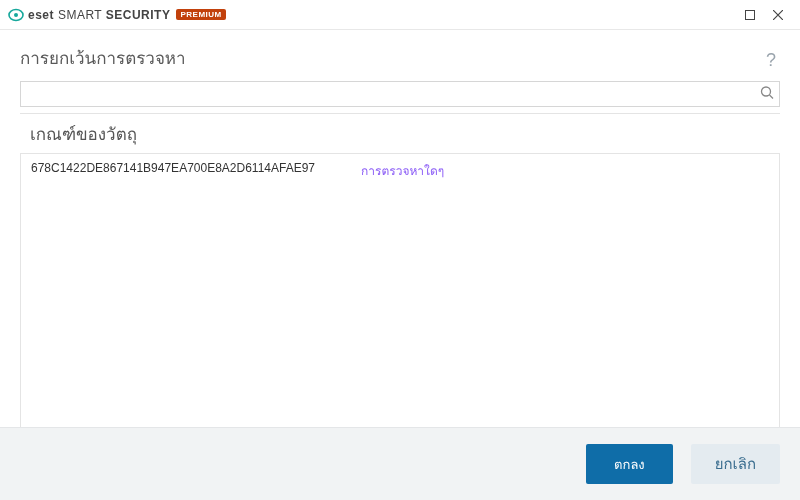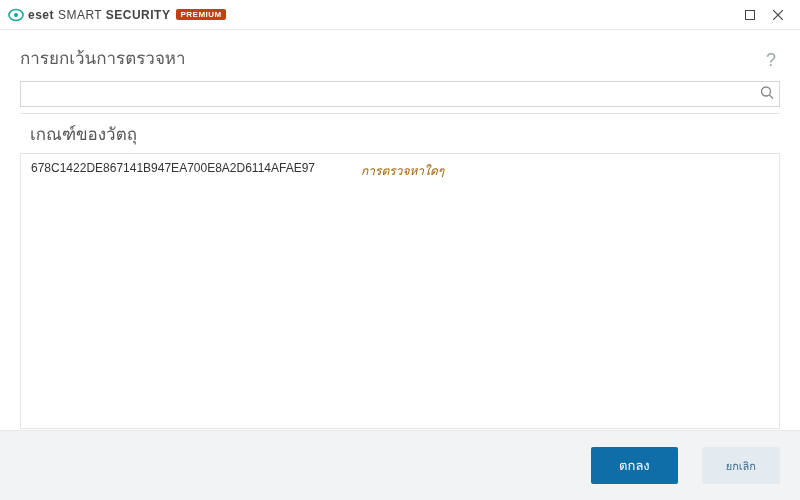--- a/index.html
+++ b/index.html
@@ -23,28 +23,28 @@
 .table { border: 1px solid #e4e4e4; border-top: none; height: 275px; overflow: auto; }
 .thead { display: flex; background: #fff; border-top: 1px solid #e4e4e4; border-bottom: 1px solid #e4e4e4; }
 .th { padding: 6px 10px; font-size: 17px; color: #555; border-right: 1px solid #eee; }
 .th:last-child { border-right: none; }
 .c1 { width: 330px; }
 .c2 { width: 230px; }
 .c3 { flex: 1; }
 .tbody .tr { display: flex; padding: 4px 0; font-size: 12px; }
 .tbody .tr:nth-child(even) { background: #f4f4f4; }
 .td { padding: 3px 10px; overflow: hidden; text-overflow: ellipsis; white-space: nowrap; }
-.td.italic { font-style: italic; color: #a16207; }
+.td.italic { color: #8b5cf6; }
 .row-actions { display: flex; align-items: center; gap: 6px; padding: 8px 20px; }
 .spacer { flex: 1; }
 .btn-sm { border: 1px solid #c7cdd2; background: #f0f2f4; color: #1a6e9e; padding: 3px 10px; font-size: 12px; border-radius: 2px; cursor: pointer; }
 .btn-sm:disabled { color: #98a2aa; cursor: default; }
-.footer { position: absolute; bottom: 0; left: 0; right: 0; background: #f1f3f4; padding: 16px 20px; display: flex; justify-content: flex-end; gap: 24px; border-top: 1px solid #e4e6e8; }
+.footer { position: absolute; bottom: 0; left: 0; right: 0; background: #f1f3f4; padding: 16px 20px; display: flex; justify-content: flex-end; gap: 18px; border-top: 1px solid #e4e6e8; }
 .btn-primary { background: #0f6da8; color: #fff; border: none; padding: 8px 28px; font-size: 13px; border-radius: 2px; cursor: pointer; }
-.btn-secondary { background: #e4ebf0; color: #3a6d8f; border: none; padding: 8px 24px; font-size: 11px; border-radius: 2px; cursor: pointer; }
+.btn-secondary { background: #e4ebf0; color: #3a6d8f; border: none; padding: 8px 24px; font-size: 15px; border-radius: 2px; cursor: pointer; }
 </style>
 </head>
 <body>
 
 <div class="titlebar">
   <div class="brand">
     <svg class="brand-logo" viewBox="0 0 16 16">
         <ellipse cx="8" cy="8" rx="7" ry="5.5" fill="none" stroke="#17a89c" stroke-width="1.6"></ellipse>
         <circle cx="8" cy="8" r="2" fill="#17a89c"></circle>
       </svg>

